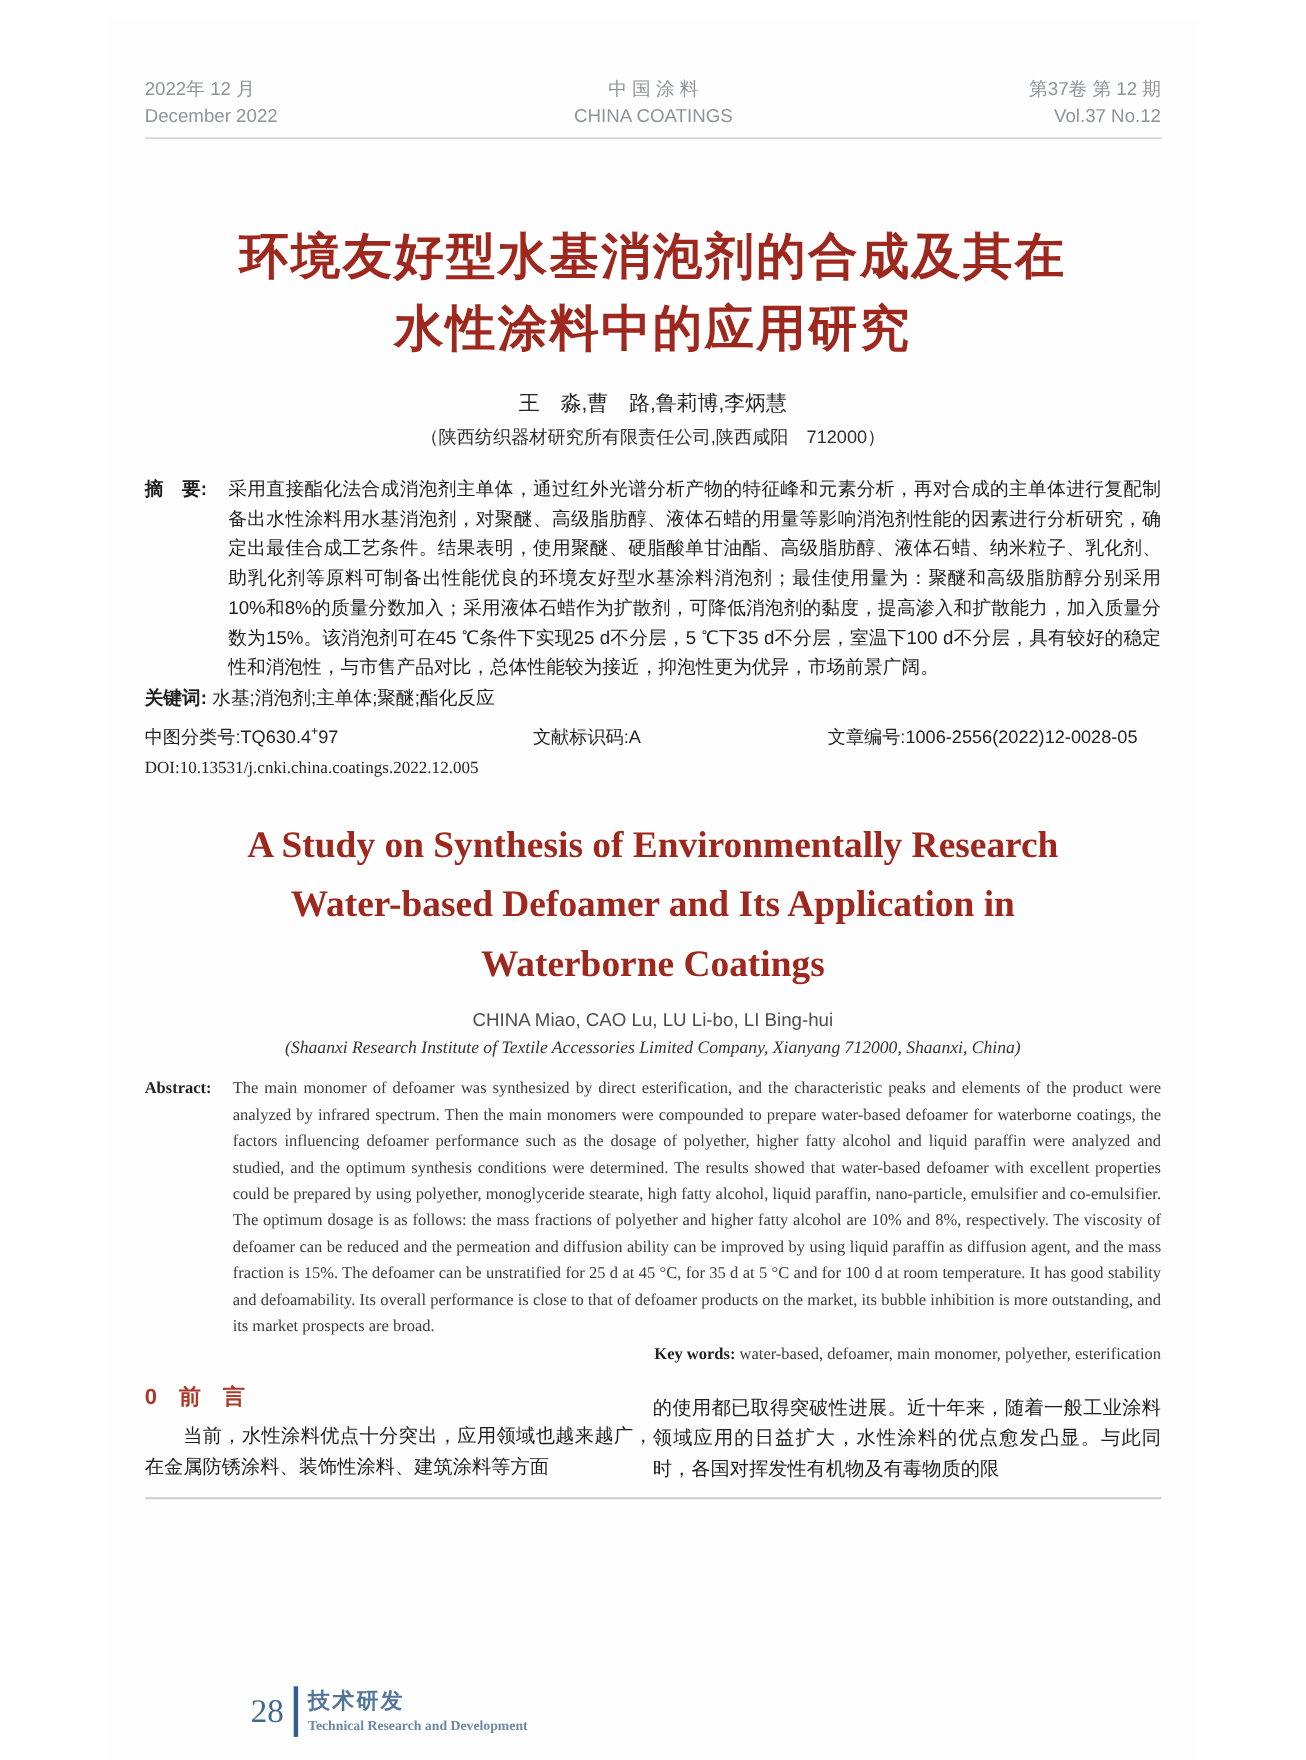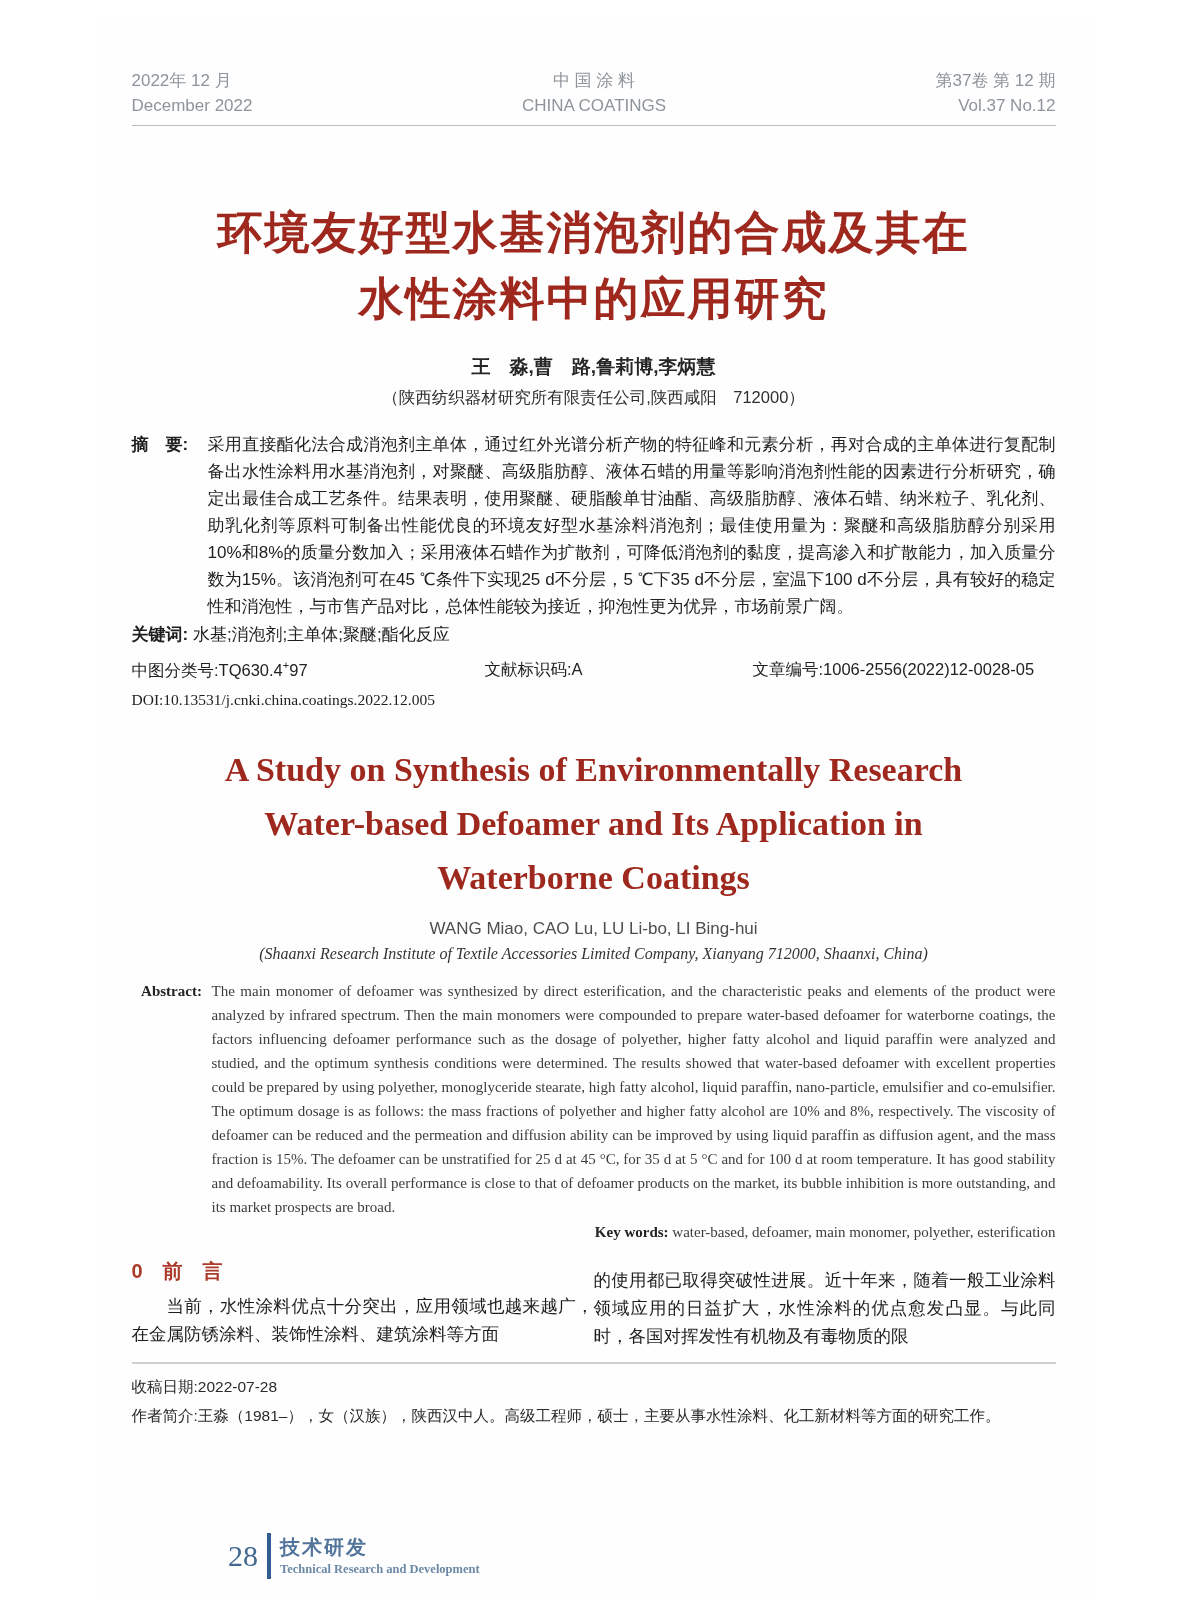--- a/index.html
+++ b/index.html
@@ -24,21 +24,21 @@
   .jheader .hc { text-align:center; }
   .jheader .hr { text-align:right; }
   .jheader-rule { border-top:1px solid #b9bec3; margin-top:7px; }
 
   
   .title-cn {
     margin-top:74px; text-align:center;
     color:#9e281d; font-weight:bold;
     font-size:45px; line-height:66px; letter-spacing:2px;
   }
-  .authors-cn { margin-top:22px; text-align:center; font-size:19px; font-weight:bold; color:#262626; }
+  .authors-cn { margin-top:22px; text-align:center; font-size:19px; font-weight:normal; color:#262626; }
   .affil-cn   { margin-top:7px;  text-align:center; font-size:16.5px; color:#2e2e2e; }
 
   
   .abstract-cn { margin-top:22px; display:flex; font-size:17px; line-height:27px; }
   .abstract-cn .lab { font-weight:bold; width:76px; flex:none; }
   .abstract-cn .txt { flex:1; text-align:justify; }
   .keywords-cn { font-size:17px; line-height:27px; margin-top:1px; }
   .keywords-cn .lab { font-weight:bold; }
 
   .meta-row { display:flex; margin-top:11px; font-size:16.5px; color:#222; }
@@ -60,21 +60,21 @@
     font-family:"Liberation Serif", serif; font-style:italic;
     font-size:16px; color:#333;
   }
 
   
   .abstract-en {
     margin-top:16px; display:flex;
     font-family:"Liberation Serif", serif;
     font-size:15px; line-height:24px; color:#3c3c3c;
   }
-  .abstract-en .lab { font-weight:bold; width:80px; flex:none; color:#222;text-align:center; }
+  .abstract-en .lab { font-weight:bold; width:80px; flex:none; color:#222; }
   .abstract-en .txt { flex:1; text-align:justify; }
   .keywords-en {
     font-family:"Liberation Serif", serif;
     font-size:15px; line-height:24px; color:#3c3c3c; margin-top:1px;text-align:right;
   }
   .keywords-en .lab { font-weight:bold; color:#222; }
 
   
   .columns { margin-top:14px; display:flex; font-size:17.5px; line-height:28px; }
   .col { flex:1; }
@@ -145,21 +145,21 @@
       <span class="m3">文章编号:1006-2556(2022)12-0028-05</span>
     </div>
     <div class="doi-line">DOI:10.13531/j.cnki.china.coatings.2022.12.005</div>
 
     <h2 class="title-en">
       <div>A Study on Synthesis of Environmentally Research</div>
       <div>Water-based Defoamer and Its Application in</div>
       <div>Waterborne Coatings</div>
     </h2>
 
-    <div class="authors-en">WANG Miao, CAO Lu, LU Li-bo, LI Bing-hui</div>
+    <div class="authors-en">CHINA Miao, CAO Lu, LU Li-bo, LI Bing-hui</div>
     <div class="affil-en">(Shaanxi Research Institute of Textile Accessories Limited Company, Xianyang 712000, Shaanxi, China)</div>
 
     <div class="abstract-en">
       <span class="lab">Abstract:</span>
       <span class="txt">The main monomer of defoamer was synthesized by direct esterification, and the characteristic peaks and elements of the product were analyzed by infrared spectrum. Then the main monomers were compounded to prepare water-based defoamer for waterborne coatings, the factors influencing defoamer performance such as the dosage of polyether, higher fatty alcohol and liquid paraffin were analyzed and studied, and the optimum synthesis conditions were determined. The results showed that water-based defoamer with excellent properties could be prepared by using polyether, monoglyceride stearate, high fatty alcohol, liquid paraffin, nano-particle, emulsifier and co-emulsifier. The optimum dosage is as follows: the mass fractions of polyether and higher fatty alcohol are 10% and 8%, respectively. The viscosity of defoamer can be reduced and the permeation and diffusion ability can be improved by using liquid paraffin as diffusion agent, and the mass fraction is 15%. The defoamer can be unstratified for 25 d at 45 °C, for 35 d at 5 °C and for 100 d at room temperature. It has good stability and defoamability. Its overall performance is close to that of defoamer products on the market, its bubble inhibition is more outstanding, and its market prospects are broad.</span>
     </div>
 
     <div class="keywords-en">
       <span class="lab">Key words:</span><span> water-based, defoamer, main monomer, polyether, esterification</span>
     </div>
@@ -168,24 +168,20 @@
       <div class="col col-left">
         <div class="intro-heading">0　前　言</div>
         <p>当前，水性涂料优点十分突出，应用领域也越来越广，在金属防锈涂料、装饰性涂料、建筑涂料等方面</p>
       </div>
       <div class="col col-right">
         <p>的使用都已取得突破性进展。近十年来，随着一般工业涂料领域应用的日益扩大，水性涂料的优点愈发凸显。与此同时，各国对挥发性有机物及有毒物质的限</p>
       </div>
     </div>
 
     <div class="footnote-rule"></div>
-    <div class="footnotes">
-      <div>收稿日期:2022-07-28</div>
-      <div>作者简介:王淼（1981–），女（汉族），陕西汉中人。高级工程师，硕士，主要从事水性涂料、化工新材料等方面的研究工作。</div>
-    </div>
 
   </div>
 
   <div class="pfooter">
     <div class="pnum">28</div>
     <div class="pbar"></div>
     <div class="plabels">
       <div class="cn">技术研发</div>
       <div class="en">Technical Research and Development</div>
     </div>

